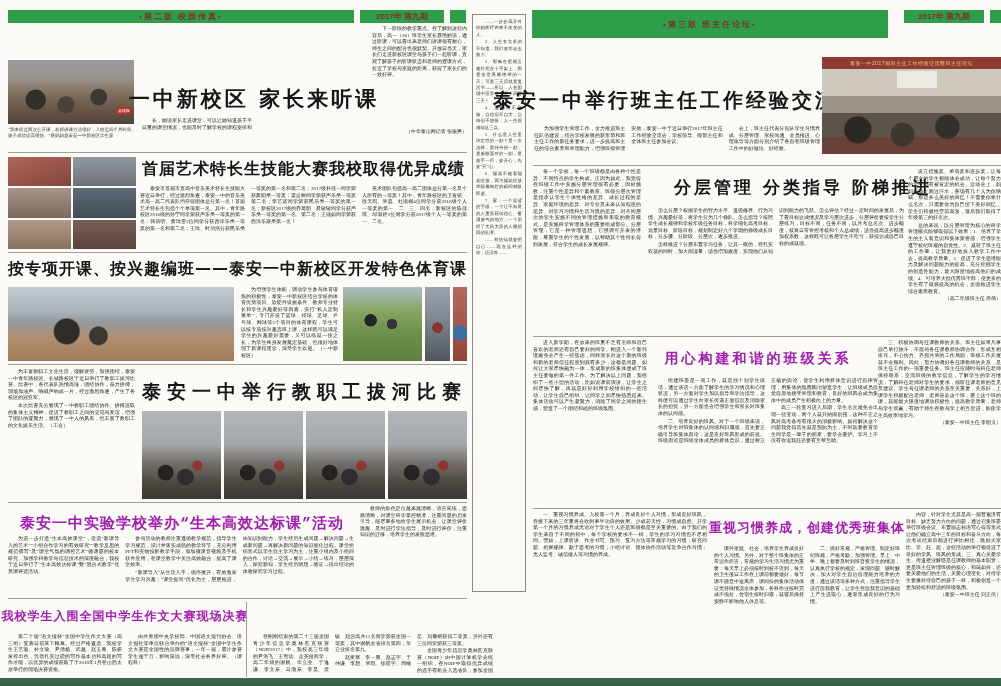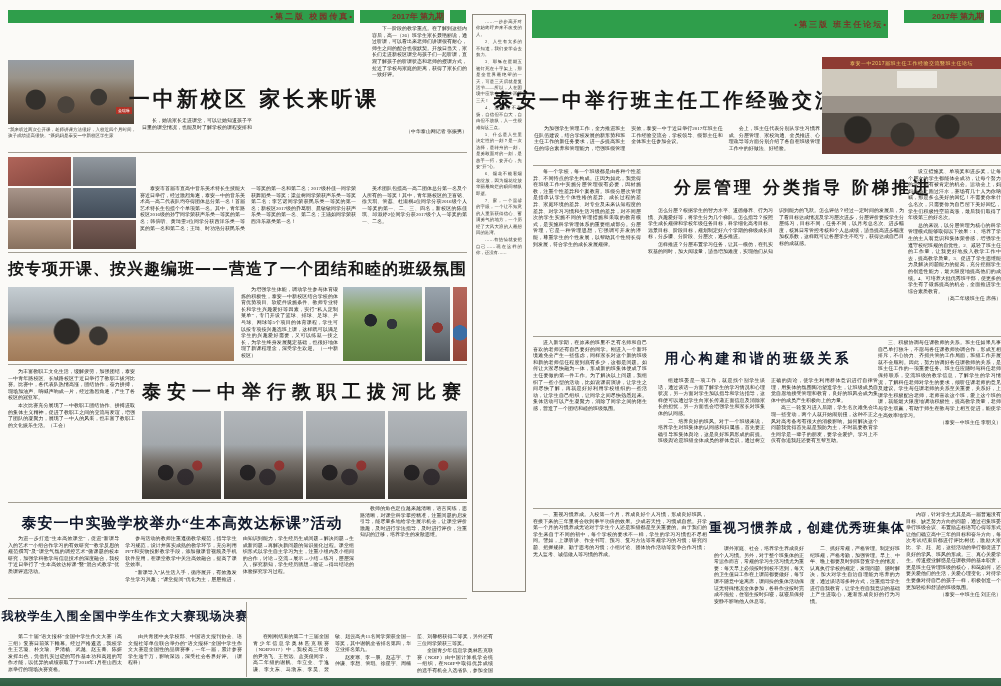--- a/index.html
+++ b/index.html
@@ -1,24 +1,24 @@
 <!DOCTYPE html>
 <html><head>
 <meta charset="utf-8">
 <style>
   *{margin:0;padding:0;box-sizing:border-box}
   html,body{width:1001px;height:686px;overflow:hidden;background:#fbfaf7}
   .sheet{position:relative;width:1001px;height:686px;background:#fbfaf7;font-family:"Liberation Serif",serif}
   .abs{position:absolute}
-  .bar{position:absolute;background:#2f9e4b;color:#7b3327;display:flex;align-items:center;justify-content:flex-end;
+  .bar{position:absolute;background:#2f9e4b;color:#7b3327;display:flex;align-items:center;justify-content:center;
        font-family:"Liberation Sans",sans-serif;font-weight:bold;font-size:8px;letter-spacing:2px;white-space:nowrap}
   .hbrush{position:absolute;display:flex;align-items:center;justify-content:center;font-family:"DejaVu Serif",serif;
        font-weight:bold;color:#161616;white-space:nowrap;letter-spacing:3px}
-  .hhei{position:absolute;display:flex;align-items:center;justify-content:center;font-family:Liberation Serif, serif;
-       font-weight:900;color:#0f172a;white-space:nowrap;letter-spacing:1px}
+  .hhei{position:absolute;display:flex;align-items:center;justify-content:center;font-family:Liberation Mono, monospace;
+       font-weight:900;color:#a21caf;white-space:nowrap;letter-spacing:1px}
   .bt{position:absolute;font:5px/6.6px "Liberation Serif",serif;color:#24241f;text-align:justify;overflow:hidden}
   .bt p{margin:0 0 1px 0;text-indent:10px}
   .byline{text-align:right !important;text-indent:0 !important}
   .cols2{column-count:2;column-gap:6px;column-fill:balance}
   .cols3{column-count:3;column-gap:6px;column-fill:balance}
   .cap{position:absolute;font:4.5px/6px "Liberation Serif",serif;color:#3a3a35;text-align:justify;overflow:hidden}
   .hr{position:absolute;height:1px;background:#a39e93}
   .vr{position:absolute;width:1px;background:#a39e93}
   .ph{position:absolute;overflow:hidden;background:#9aa0a5}
   .gbox{position:absolute;border:1px solid #8d887d;background:#faf9f5;padding:4px 3px;
@@ -79,27 +79,28 @@
   <div class="hr" style="left:8px;top:152px;width:459px"></div>
 
   <div class="collage" style="left:8px;top:157px;width:128px;height:92px">
     <div style="background:linear-gradient(160deg,#b0655a,#83453d)"></div>
     <div style="background:linear-gradient(180deg,#9299a0,#6d7278)"></div>
     <div style="background:linear-gradient(180deg,#a8958a,#7b685d)"></div>
     <div style="background:linear-gradient(180deg,#5f6b78,#414c58)"></div>
     <div style="background:linear-gradient(180deg,#b49a86,#87705e)"></div>
     <div style="background:linear-gradient(180deg,#7a5f58,#58433d)"></div>
   </div>
+  <div class="hbrush" style="left:140px;top:156px;width:327px;height:26px;font-size:16px;letter-spacing:1px">首届艺术特长生技能大赛我校取得优异成绩</div>
   <div class="bt cols3" style="left:140px;top:186px;width:327px;height:63px">
     <p>泰安市首届市直高中音乐美术特长生技能大赛近日举行，经过激烈角逐，泰安一中的音乐美术高一高二代表队均夺得团体总分第一名！首届艺术特长生包揽个个单项第一名。其中，青年路校区2016级的孙宁同学荣获声乐类一等奖的第一名；韩倍听、黄琦雯2位同学分获西洋乐类一等奖的第一名和第二名；王琦、时功浩分获民乐类一等奖的第一名和第二名；2017级朴佳一同学荣获舞蹈类一等奖；梁蓝树同学荣获声乐类一等奖第二名；李艺诺同学荣获民乐类一等奖的第一名；新校区2017级的乔葛明、晁敏敏同学分获声乐类一等奖的第一名、第二名；王涵如同学荣获西洋乐器类第一名！</p>
     <p>美术团队包揽高一高二团体总分第一名及个人所有的一等奖！其中，青年路校区的卫百铭、徐天琪、管荔、杜淑桐4位同学分获2016级个人一等奖的第一、二、三、四名，新校区的陈佳琪、邱淑婷2位同学分获2017级个人一等奖的第一、二名。</p>
   </div>
   <div class="hr" style="left:8px;top:252px;width:459px"></div>
 
-  <div class="hbrush" style="left:8px;top:256px;width:459px;height:26px;font-size:16px;letter-spacing:1px">按专项开课、按兴趣编班——营造了一个团结和睦的班级氛围</div>
+  <div class="hbrush" style="left:8px;top:256px;width:459px;height:26px;font-size:16px;letter-spacing:1px">按专项开课、按兴趣编班——泰安一中新校区开发特色体育课</div>
   <div class="ph" style="left:8px;top:287px;width:226px;height:74px;background:
       radial-gradient(circle at 26% 60%, #2e2b28 0 7%, transparent 8%),
       radial-gradient(circle at 40% 66%, #3a3632 0 6%, transparent 7%),
       linear-gradient(180deg,#c5cdd2 0%,#aab1b6 34%,#939a9e 48%,#b29070 68%,#a07a58 100%)"></div>
   <div class="bt" style="left:241px;top:287px;width:97px;height:74px">
     <p>为增强学生体能，调动学生参与体育锻炼的积极性，泰安一中新校区结合学校的体育优势项目、软硬件设施条件、教师专业特长和学生兴趣爱好等因素，实行“私人定制菜单”，专门开设了篮球、排球、足球、乒乓球、网球等5个项目的体育课程，学生可以按专项按兴趣选班上课，这样既可以满足学生的兴趣爱好需要，又可以练就一技之长，为学生终身发展奠定基础，也很好地体现了新课程理念，深受学生欢迎。（一中新校区）</p>
   </div>
   <div class="ph" style="left:343px;top:287px;width:79px;height:74px;background:
       radial-gradient(circle at 35% 45%, #23262b 0 9%, transparent 10%),
       radial-gradient(circle at 62% 50%, #31343a 0 8%, transparent 9%),

